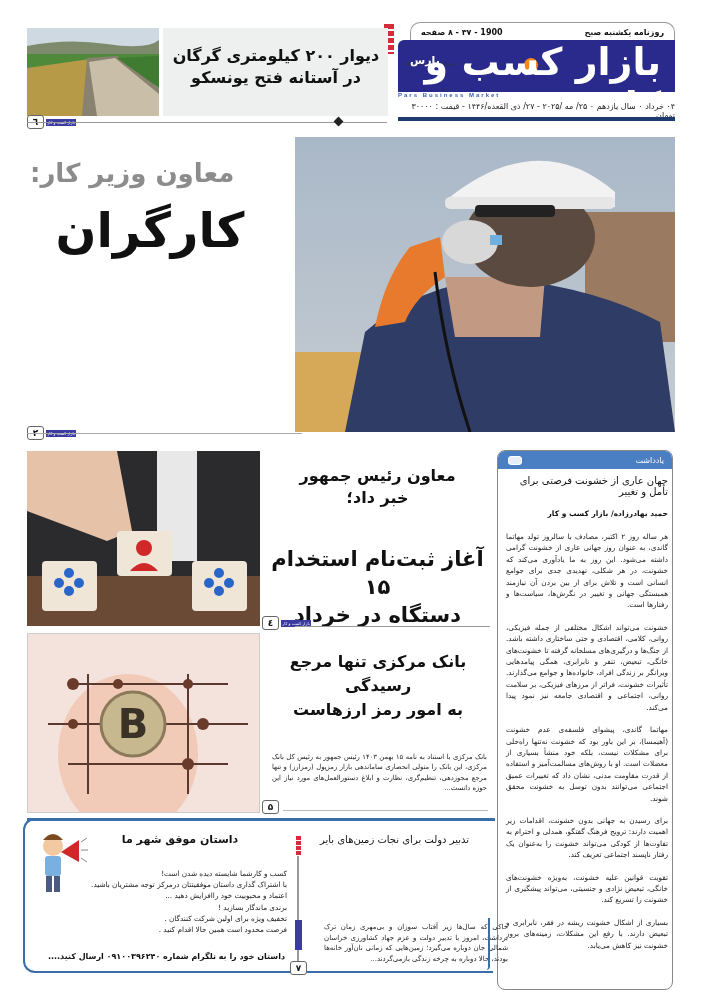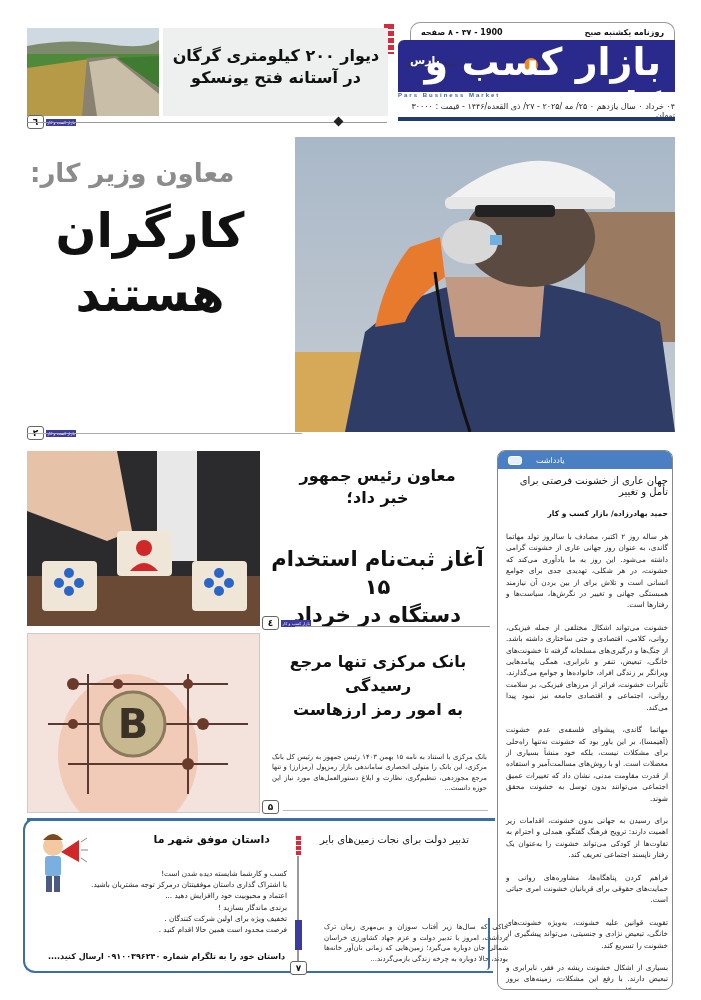--- a/index.html
+++ b/index.html
@@ -34,21 +34,21 @@
   .page-brand { width: 30px; height: 7px; background:#3a3aa0; color:#fff; font-size:4px; text-align:center; line-height:7px; }
 
   
   #lead-kicker { left: 30px; top: 158px; width: 240px; font-size: 26px; font-weight: bold; color: #8c8c8c; text-align: left; }
   #lead-title { left: 25px; top: 198px; width: 250px; font-size: 48px; font-weight: bold; line-height: 64px; text-align: center; color:#111; }
   #lead-img { left: 295px; top: 137px; width: 380px; height: 295px; overflow: hidden; }
   #lead-line { left: 27px; top: 433px; width: 275px; height: 1px; background:#aaa; }
 
   
   #note { left: 497px; top: 450px; width: 176px; height: 540px; border: 1px solid #888; border-radius: 8px 8px 8px 8px; background: #fff; overflow: hidden; }
-  #note-header { left: 0; top: 0; width: 176px; height: 18px; background: #4a7fc4; color:#fff; font-size: 8px; display:flex; justify-content:flex-start; align-items:center; padding: 0 10px; gap: 14px; }
+  #note-header { left: 0; top: 0; width: 176px; height: 18px; background: #4a7fc4; color:#fff; font-size: 8px; display:flex; justify-content:space-between; align-items:center; padding: 0 10px; gap: 32px; }
   #note-icon { width: 14px; height: 9px; border:1px solid #fff; border-radius: 3px; background: #e8eef8; }
   #note-title { left: 6px; top: 24px; width: 164px; font-size: 10px; font-weight: normal; }
   #note-author { left: 6px; top: 58px; width: 164px; font-size: 7.5px; font-weight: bold; }
   #note-body { left: 8px; top: 80px; width: 162px; font-size: 7.3px; line-height: 11.4px; color:#222; text-align: justify; }
   #note-body p { margin-bottom: 11px; }
 
   
   #mid-img1 { left: 27px; top: 451px; width: 233px; height: 175px; overflow:hidden; }
   #story2-kicker { left: 270px; top: 465px; width: 215px; font-size: 16px; font-weight: bold; line-height: 22px; text-align:center; }
   #story2-title { left: 265px; top: 545px; width: 225px; font-size: 21px; font-weight: bold; line-height: 28px; text-align:center; }
@@ -59,21 +59,21 @@
   #story3-title { left: 268px; top: 650px; width: 220px; font-size: 16px; font-weight: bold; line-height: 24px; text-align:center; }
   #story3-body { left: 272px; top: 752px; width: 215px; font-size: 6.8px; line-height: 10.4px; color:#222; text-align: justify; }
   #story3-tag { left: 262px; top: 800px; }
   #story3-line { left: 283px; top: 810px; width: 205px; height: 1px; background:#bbb; }
 
   
   #bottom-frame { left: 23px; top: 818px; width: 470px; height: 155px; border: 2px solid #3a6ea8; border-right:none; border-radius: 12px 0 0 12px; }
   #bf-top { left: 27px; top: 818px; width: 468px; height: 3px; background: #3a6ea8; }
 
   #ad-img { left: 33px; top: 828px; width: 55px; height: 70px; }
-  #ad-title { left: 90px; top: 833px; width: 180px; font-size: 11px; font-weight: bold; text-align:right; }
+  #ad-title { left: 90px; top: 833px; width: 180px; font-size: 11px; font-weight: bold; text-align:center; }
   #ad-body { left: 82px; top: 868px; width: 205px; font-size: 7.3px; line-height: 11.2px; color:#222; }
   #ad-cta { left: 35px; top: 952px; width: 250px; font-size: 8px; font-weight: bold; }
 
   #story4-sep { left: 297px; top: 836px; width: 2px; height: 130px; background: #999; }
   #story4-red { left: 296px; top: 836px; width: 5px; height: 20px; background: repeating-linear-gradient(#d42c3c 0 4px, #fff 4px 5px); }
   #story4-brand { left: 295px; top: 920px; width: 7px; height: 30px; background:#3a3aa0; }
   #story4-num { left: 290px; top: 961px; }
   #story4-title { left: 302px; top: 834px; width: 185px; font-size: 10px; font-weight: normal; text-align:center; }
   #story4-body { left: 304px; top: 922px; width: 184px; font-size: 7px; line-height: 10.5px; color:#222; text-align: justify; margin-left: 20px; }
   #story4-frame { left: 486px; top: 918px; width: 4px; height: 52px; border-right: 2px solid #3a6ea8; border-radius: 0 0 8px 0; }
@@ -117,21 +117,20 @@
 <div class="abs page-tag" style="left:27px;top:115px;">
   <span class="page-num">٦</span>
   <span class="page-brand">بازار کسب و کار</span>
 </div>
 <div id="teaser-line" class="abs"></div>
 <div id="teaser-diamond" class="abs"></div>
 
 <div id="lead-kicker" class="abs rtl">معاون وزیر کار:</div>
 <div id="lead-title" class="abs rtl">
   <div>کارگران</div>
-  <div>هستند</div>
 </div>
 <div id="lead-img" class="abs">
   <svg width="380" height="295" viewBox="0 0 380 295">
     <defs>
       <linearGradient id="sky" x1="0" y1="0" x2="0" y2="1">
         <stop offset="0" stop-color="#a9b8c8"></stop>
           <stop offset="1" stop-color="#c6ccd2"></stop>
       </linearGradient>
     </defs>
     <rect width="380" height="295" fill="url(#sky)"></rect>
@@ -160,21 +159,20 @@
     <span id="note-icon"></span>
     <span>یادداشت</span>
   </div>
   <div id="note-title" class="abs rtl">جهان عاری از خشونت فرصتی برای تأمل و تغییر</div>
   <div id="note-author" class="abs rtl">حمید بهادرزاده/ بازار کسب و کار</div>
   <div id="note-body" class="abs rtl">
     <p>هر ساله روز ۲ اکتبر، مصادف با سالروز تولد مهاتما گاندی، به عنوان روز جهانی عاری از خشونت گرامی داشته می‌شود. این روز به ما یادآوری می‌کند که خشونت، در هر شکلی، تهدیدی جدی برای جوامع انسانی است و تلاش برای از بین بردن آن نیازمند همبستگی جهانی و تغییر در نگرش‌ها، سیاست‌ها و رفتارها است.</p>
     <p>خشونت می‌تواند اشکال مختلفی از جمله فیزیکی، روانی، کلامی، اقتصادی و حتی ساختاری داشته باشد. از جنگ‌ها و درگیری‌های مسلحانه گرفته تا خشونت‌های خانگی، تبعیض، تنفر و نابرابری، همگی پیامدهایی ویرانگر بر زندگی افراد، خانواده‌ها و جوامع می‌گذارند. تأثیرات خشونت، فراتر از مرزهای فیزیکی، بر سلامت روانی، اجتماعی و اقتصادی جامعه نیز نمود پیدا می‌کند.</p>
     <p>مهاتما گاندی، پیشوای فلسفه‌ی عدم خشونت (آهیمسا)، بر این باور بود که خشونت نه‌تنها راه‌حلی برای مشکلات نیست، بلکه خود منشأ بسیاری از معضلات است. او با روش‌های مسالمت‌آمیز و استفاده از قدرت مقاومت مدنی، نشان داد که تغییرات عمیق اجتماعی می‌توانند بدون توسل به خشونت محقق شوند.</p>
     <p>برای رسیدن به جهانی بدون خشونت، اقدامات زیر اهمیت دارند: ترویج فرهنگ گفتگو، همدلی و احترام به تفاوت‌ها از کودکی می‌تواند خشونت را به‌عنوان یک رفتار ناپسند اجتماعی تعریف کند.</p>
-    <p>فراهم کردن پناهگاه‌ها، مشاوره‌های روانی و حمایت‌های حقوقی برای قربانیان خشونت امری حیاتی است.</p>
     <p>تقویت قوانین علیه خشونت، به‌ویژه خشونت‌های خانگی، تبعیض نژادی و جنسیتی، می‌تواند پیشگیری از خشونت را تسریع کند.</p>
     <p>بسیاری از اشکال خشونت ریشه در فقر، نابرابری و تبعیض دارند. با رفع این مشکلات، زمینه‌های بروز خشونت نیز کاهش می‌یابد.</p>
 
   </div>
 </div>
 
 <div id="mid-img1" class="abs">
   <svg width="233" height="175" viewBox="0 0 233 175">
     <rect width="233" height="175" fill="#2b2b2e"></rect>
     <rect x="130" y="0" width="40" height="110" fill="#e8e8e8"></rect>

